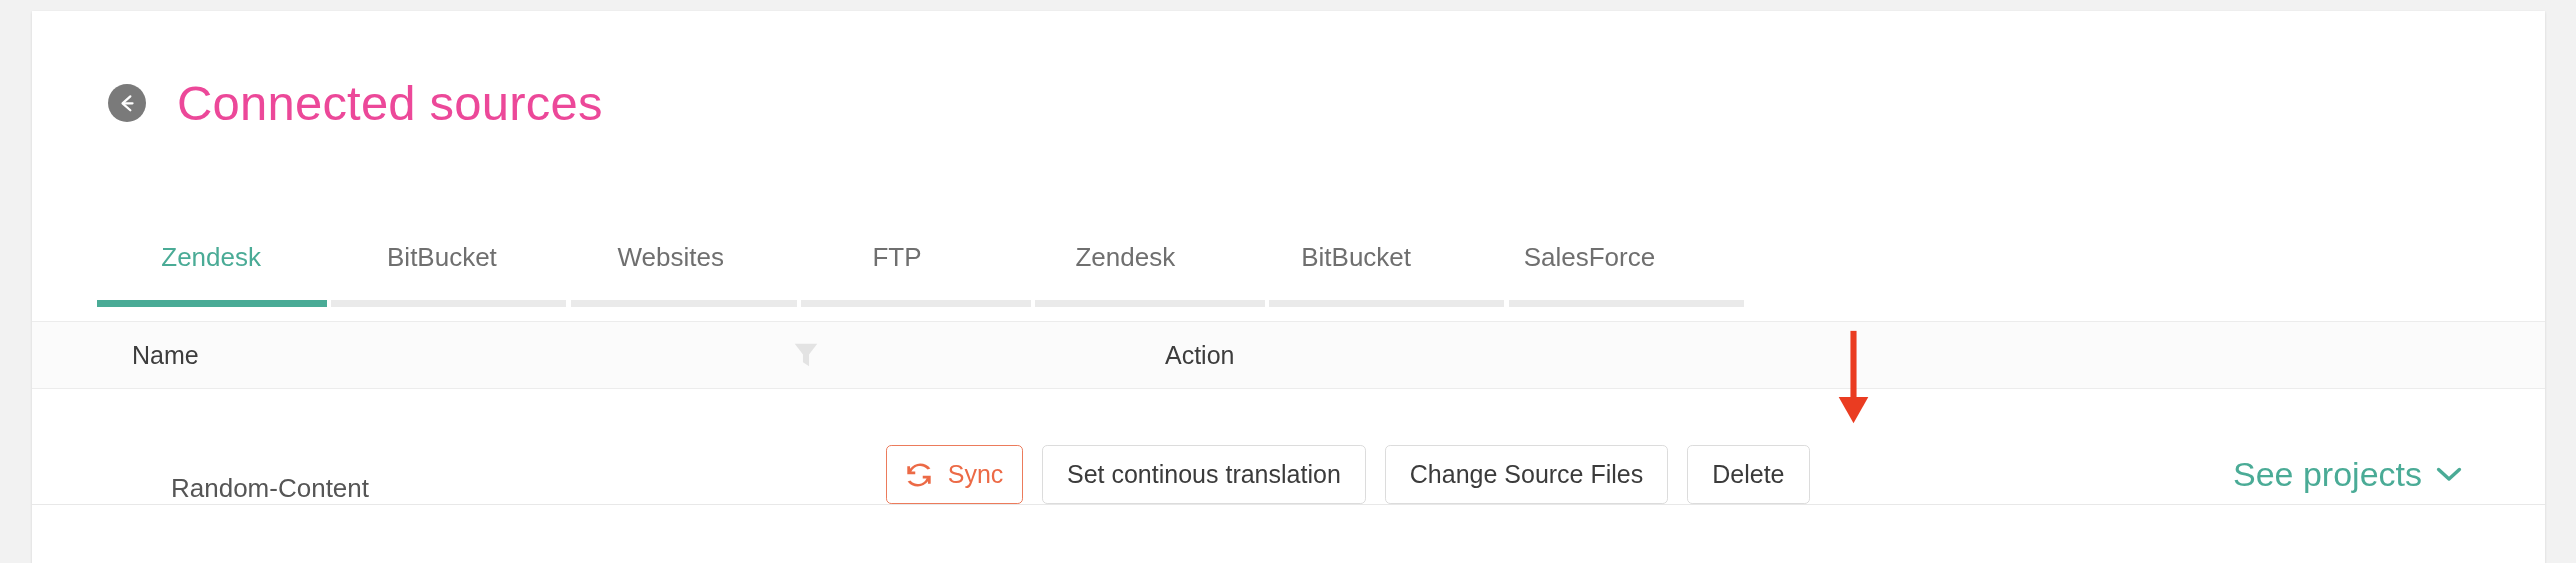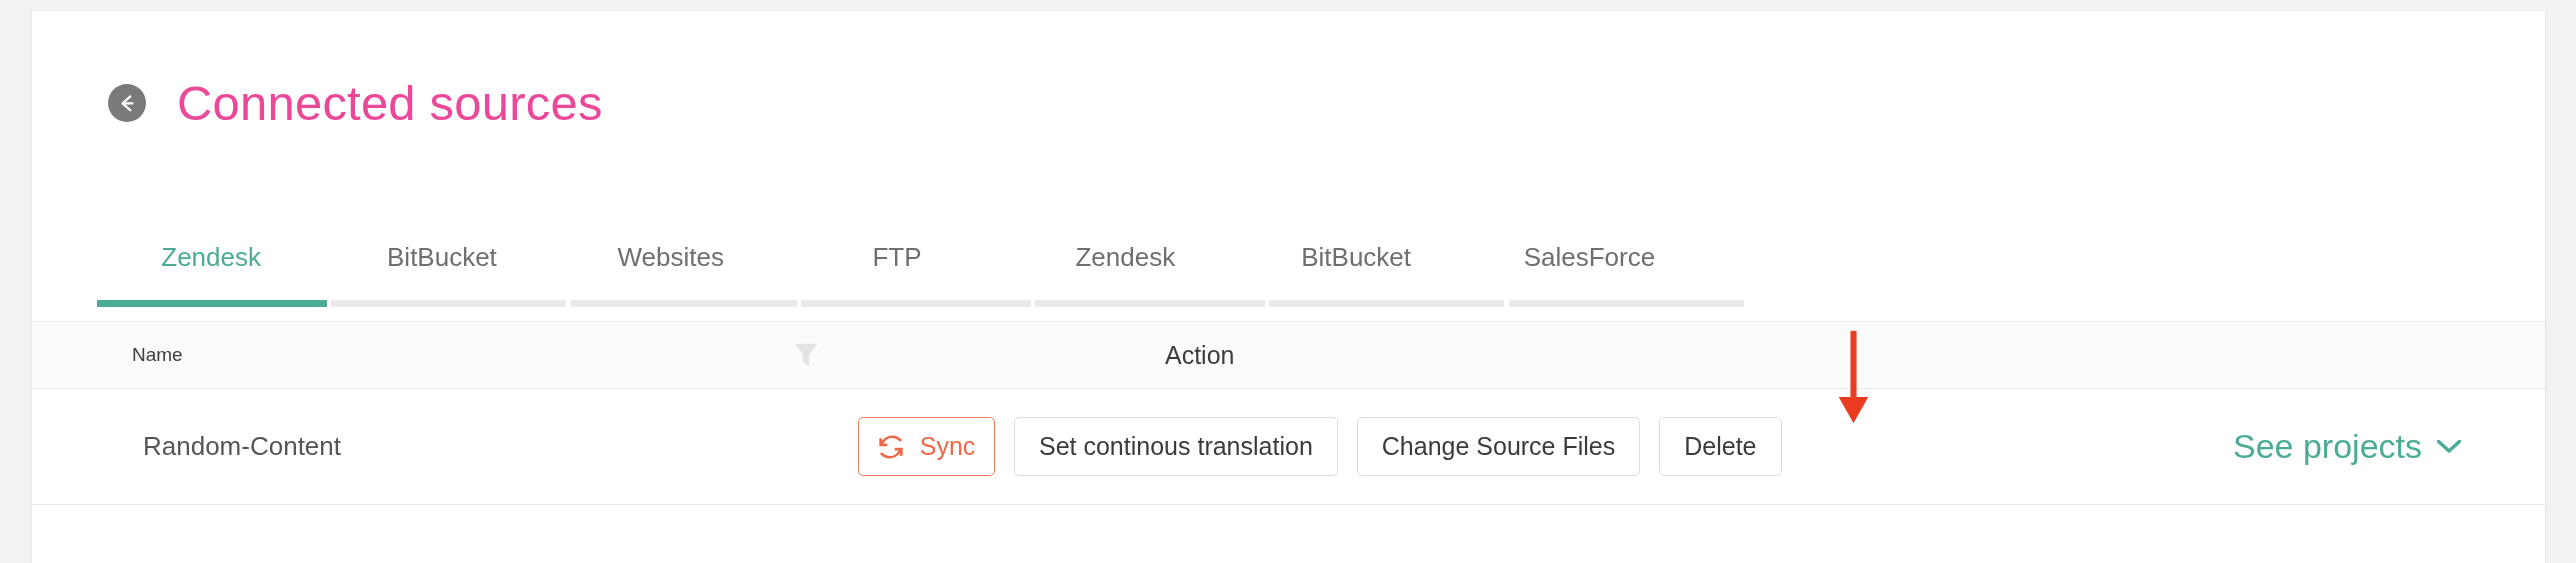--- a/index.html
+++ b/index.html
@@ -119,45 +119,46 @@
     align-items: center;
     height: 68px;
     background: #fbfbfb;
     border-top: 0.9px solid #ececec;
     border-bottom: 0.9px solid #ececec;
   }
 
   .th-name {
     width: 722px;
     padding-left: 100px;
-    font-size: 19px;
+    font-size: 25px;
     color: #3d3d3d;
     display: flex;
     align-items: center;
   }
   .th-filter {
     width: 104px;
     display: flex;
     align-items: center;
     justify-content: center;
     cursor: pointer;
   }
   .th-action {
     flex: 1;
     padding-left: 307px;
     font-size: 25px;
     color: #3d3d3d;
   }
 
   .trow {
     display: flex;
-    align-items: center;
+    align-items: flex-end;
     height: 116px;
     background: #ffffff;
     border-bottom: 0.9px solid #e8e8e8;
+    padding-left: 28px;
   }
 
   .td-name {
     width: 826px;
     padding-left: 111px;
     font-size: 26px;
     color: #555555;
     white-space: nowrap;
   }
 

